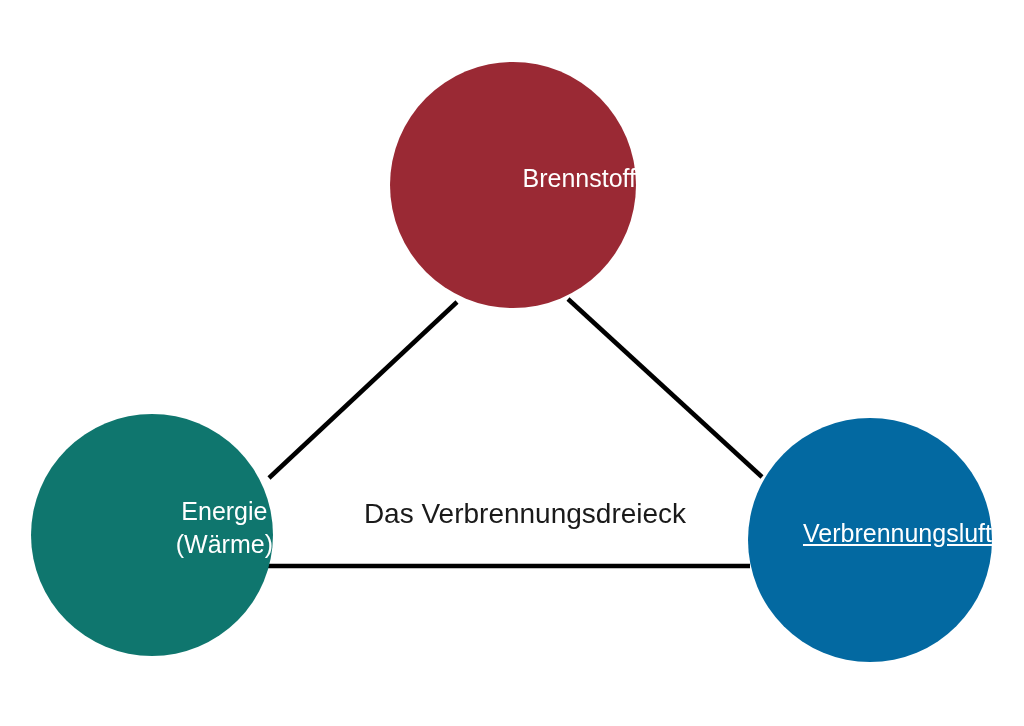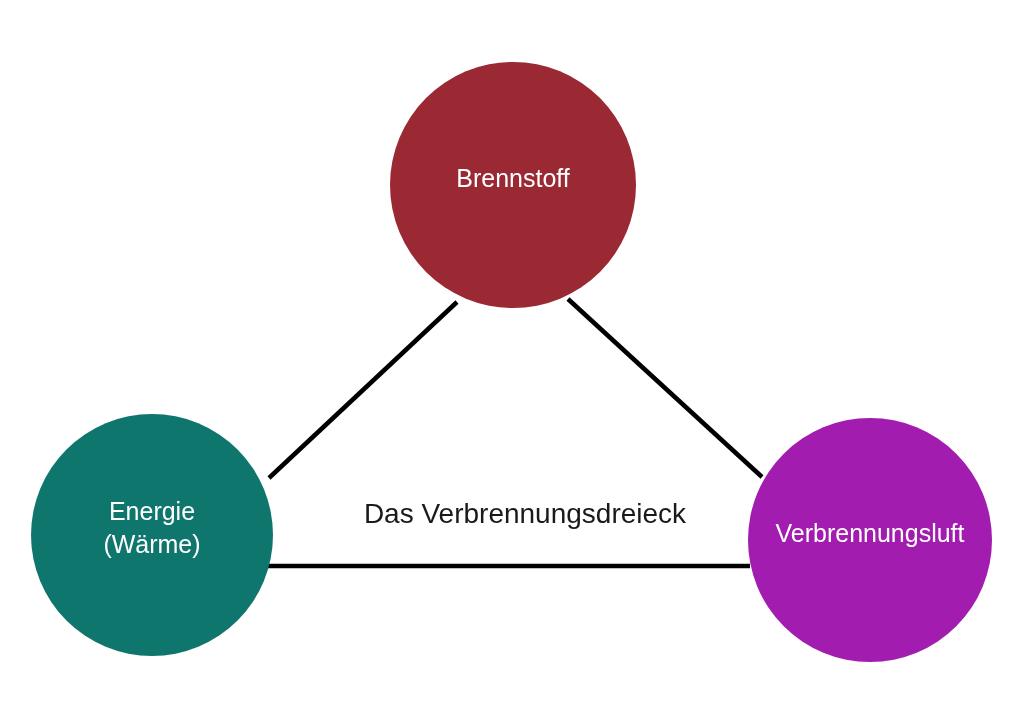--- a/index.html
+++ b/index.html
@@ -25,21 +25,21 @@
       position: absolute;
       left: 0;
       top: 0;
       z-index: 1;
     }
     .node {
       position: absolute;
       border-radius: 50%;
       display: flex;
       flex-direction: column;
-      align-items: center;
+      align-items: flex-end;
       justify-content: center;
       z-index: 2;
       color: #ffffff;
       text-align: center;
       font-size: 25px;
       line-height: 33px;
     }
     .node-text {
       transform: translateY(-7px);
     }
@@ -91,21 +91,21 @@
     </div>
   </div>
 
   <div class="node node-left" style="background-color: #0f766e;">
     <div class="node-text">
       <div>Energie</div>
       <div>(Wärme)</div>
     </div>
   </div>
 
-  <div class="node node-right" style="background-color: #a21caf;">
+  <div class="node node-right" style="background-color: #0369a1; text-decoration: underline;">
     <div class="node-text">
       <div>Verbrennungsluft</div>
     </div>
   </div>
 
   <div class="title">Das Verbrennungsdreieck</div>
 
 </div>
 
 </body></html>

